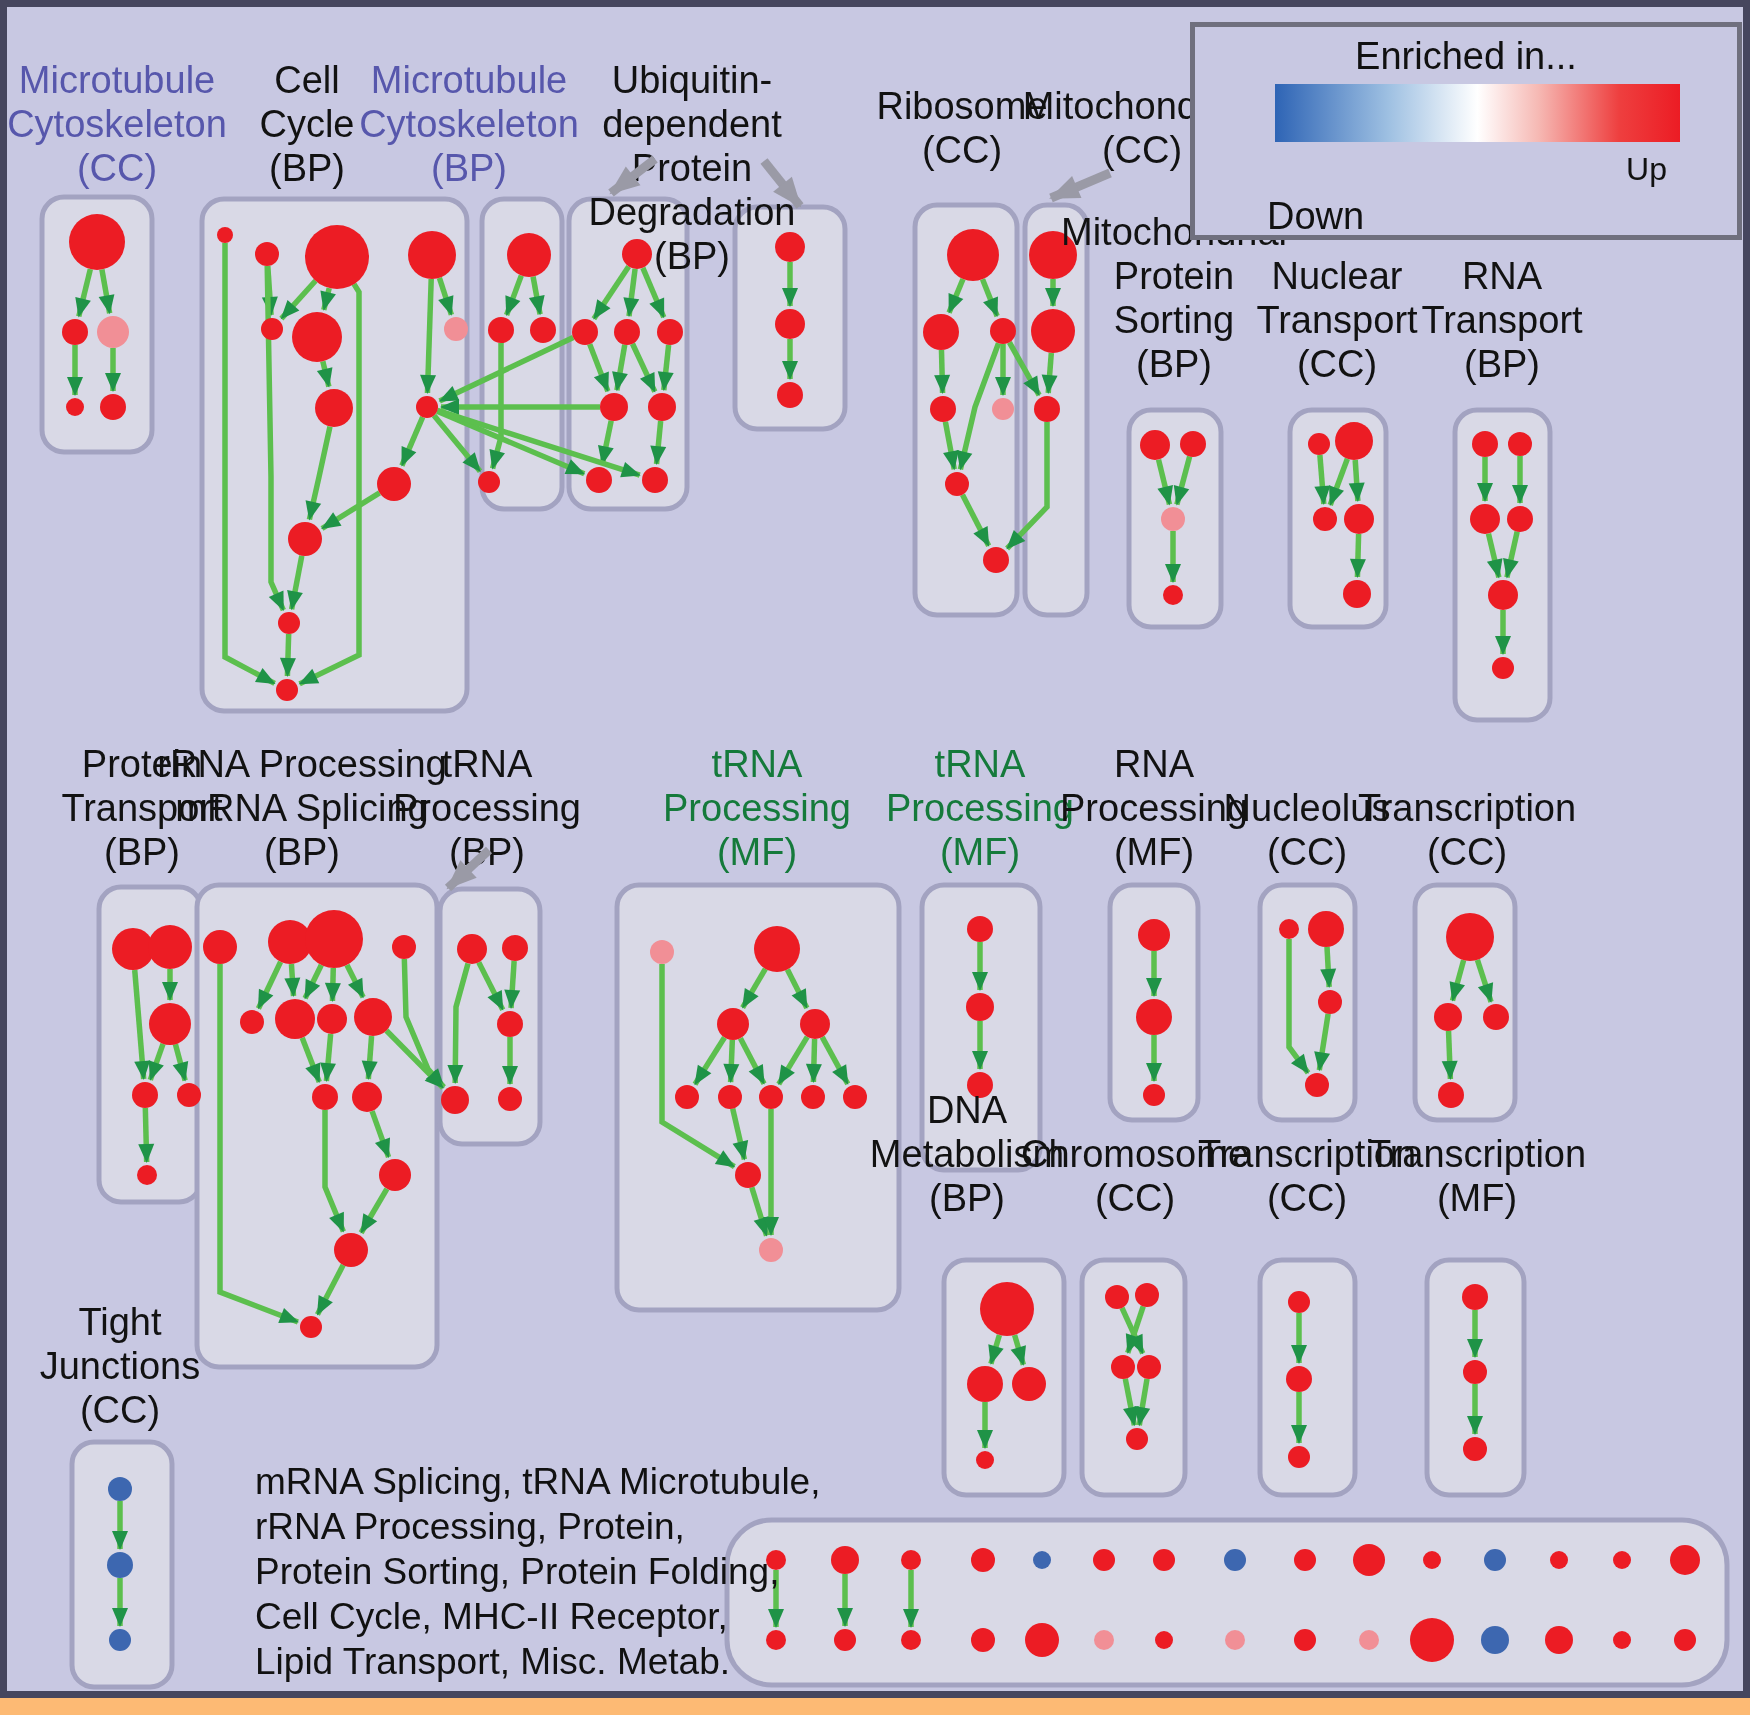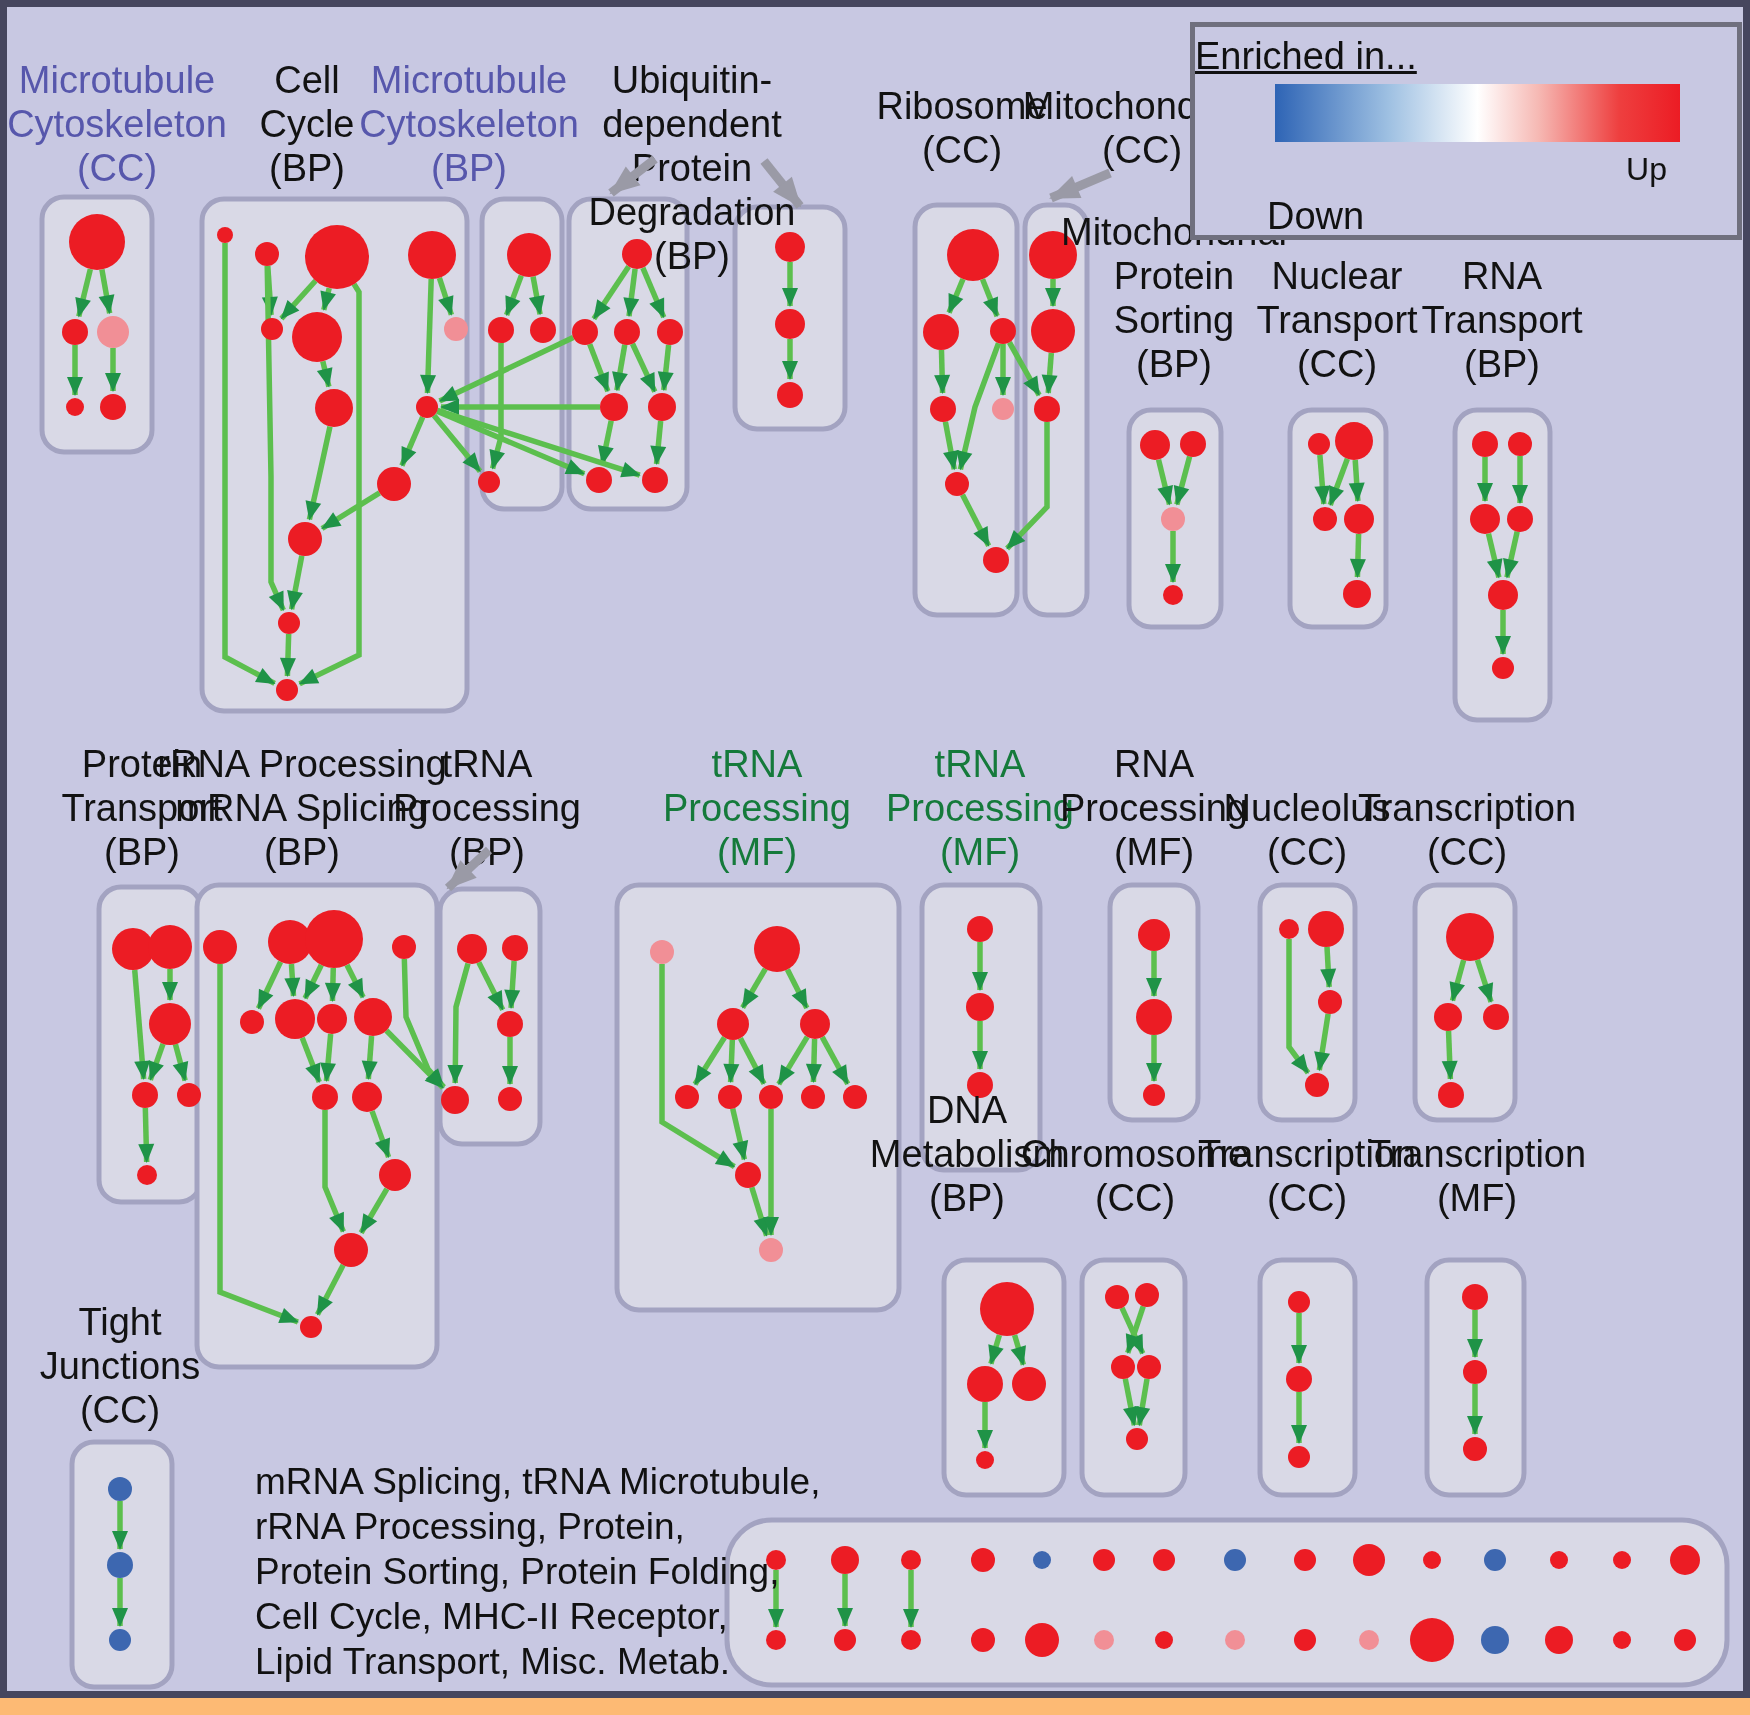--- a/index.html
+++ b/index.html
@@ -3,21 +3,21 @@
 <meta charset="utf-8">
 <style>
   html,body{margin:0;padding:0;background:#ffffff;}
   #stage{position:relative;width:1750px;height:1715px;background:#fdba74;overflow:hidden;
          font-family:"Liberation Sans",sans-serif;}
   #fig{position:absolute;left:0;top:0;width:1750px;height:1698px;box-sizing:border-box;
        border:7px solid #46465e;background:#c8c8e2;}
   #diagram-svg{position:absolute;left:0;top:0;}
   .lbl{font-family:"Liberation Sans",sans-serif;}
   #legend{position:absolute;left:1183px;top:15px;width:552px;height:218px;box-sizing:border-box;
-          border:5px solid #70707e;background:#c8c8e2;color:#111;text-decoration:underline;}
+          border:5px solid #70707e;background:#c8c8e2;text-align:center;color:#111;}
   #legend .ttl{font-size:38px;margin-top:8px;}
   #legend .bar{position:absolute;left:80px;top:57px;width:405px;height:58px;}
   #legend .du{position:absolute;left:0;top:124px;width:100%;}
   #legend .du .dn{position:absolute;left:72px;font-size:38px;margin-top:44px;}
   #legend .du .up{position:absolute;right:70px;font-size:32px;}
   #legend .sub{position:absolute;left:0;width:100%;font-size:33px;}
   #note{position:absolute;left:248px;top:1452px;color:#111;font-size:37px;line-height:45px;white-space:nowrap;}
 </style>
 </head>
 <body>

